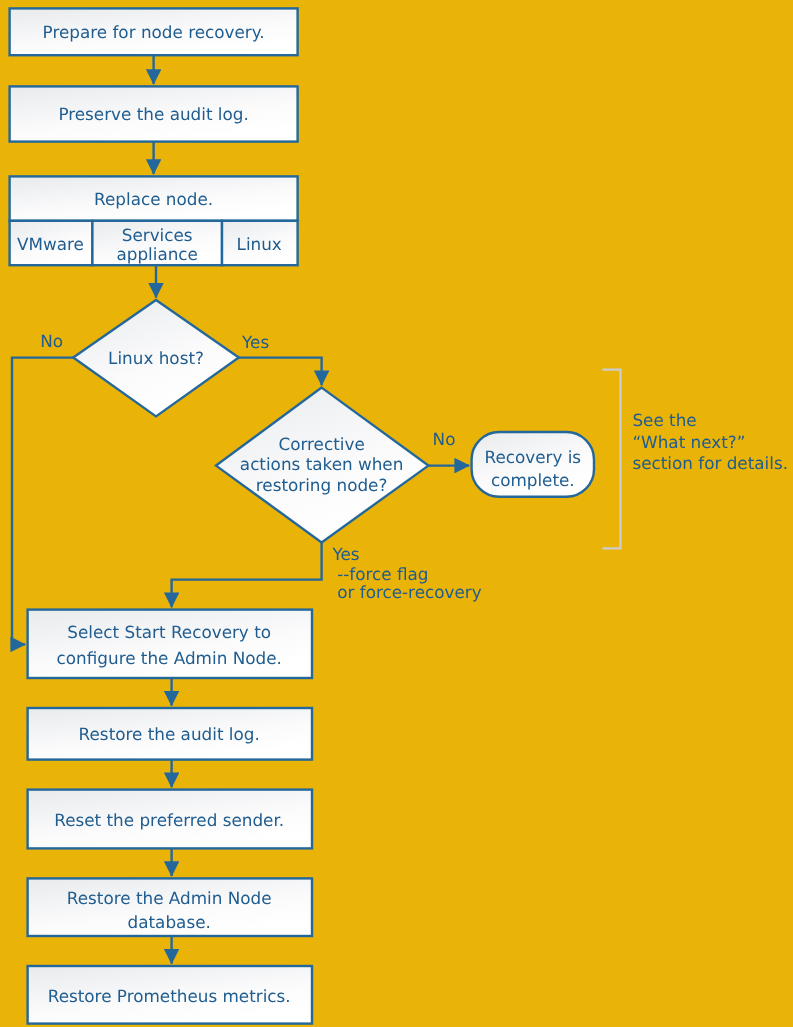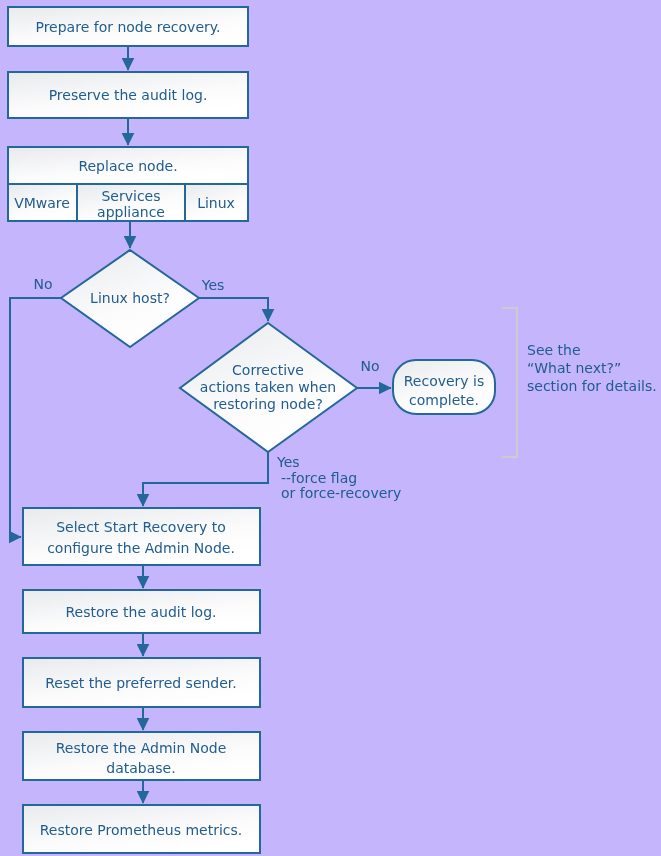--- a/index.html
+++ b/index.html
@@ -1,20 +1,20 @@
 <!DOCTYPE html>
 <html><head>
 <meta charset="utf-8">
 <style>
   html, body { margin: 0; padding: 0; background: #ffffff; }
   .canvas {
     position: relative;
     width: 661px;
     height: 856px;
-    background: #c4b5fd;
+    background: #eab308;
     font-family: "DejaVu Sans", "Liberation Sans", sans-serif;
   }
   svg { display: block; }
   .shape {
     fill: url(#boxfill);
     stroke: #24689b;
     stroke-width: 2;
   }
   .line {
     fill: none;

